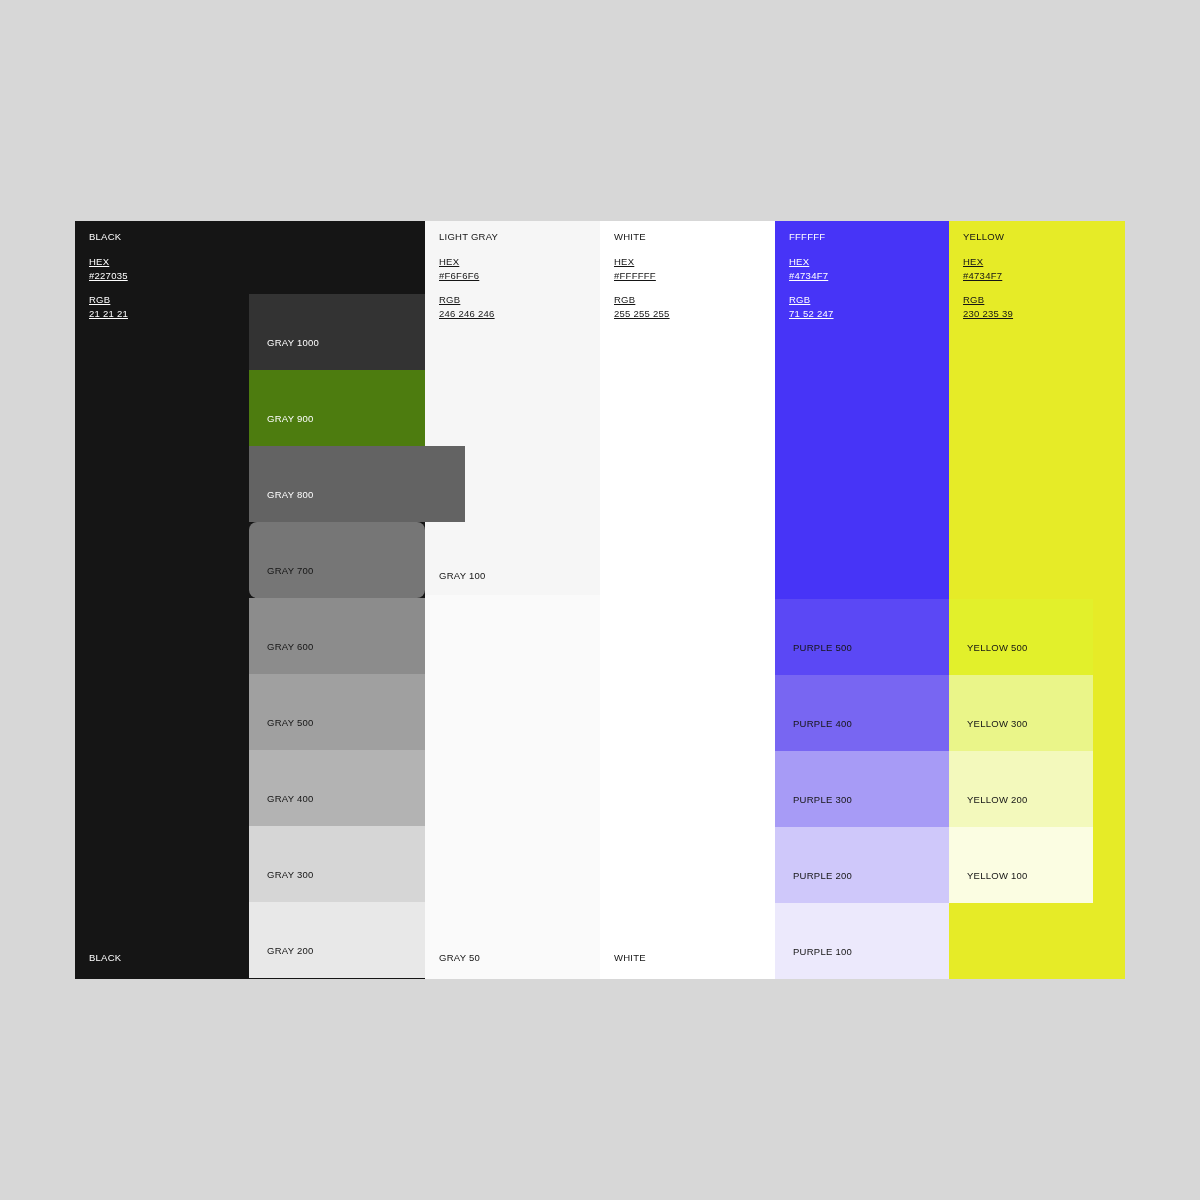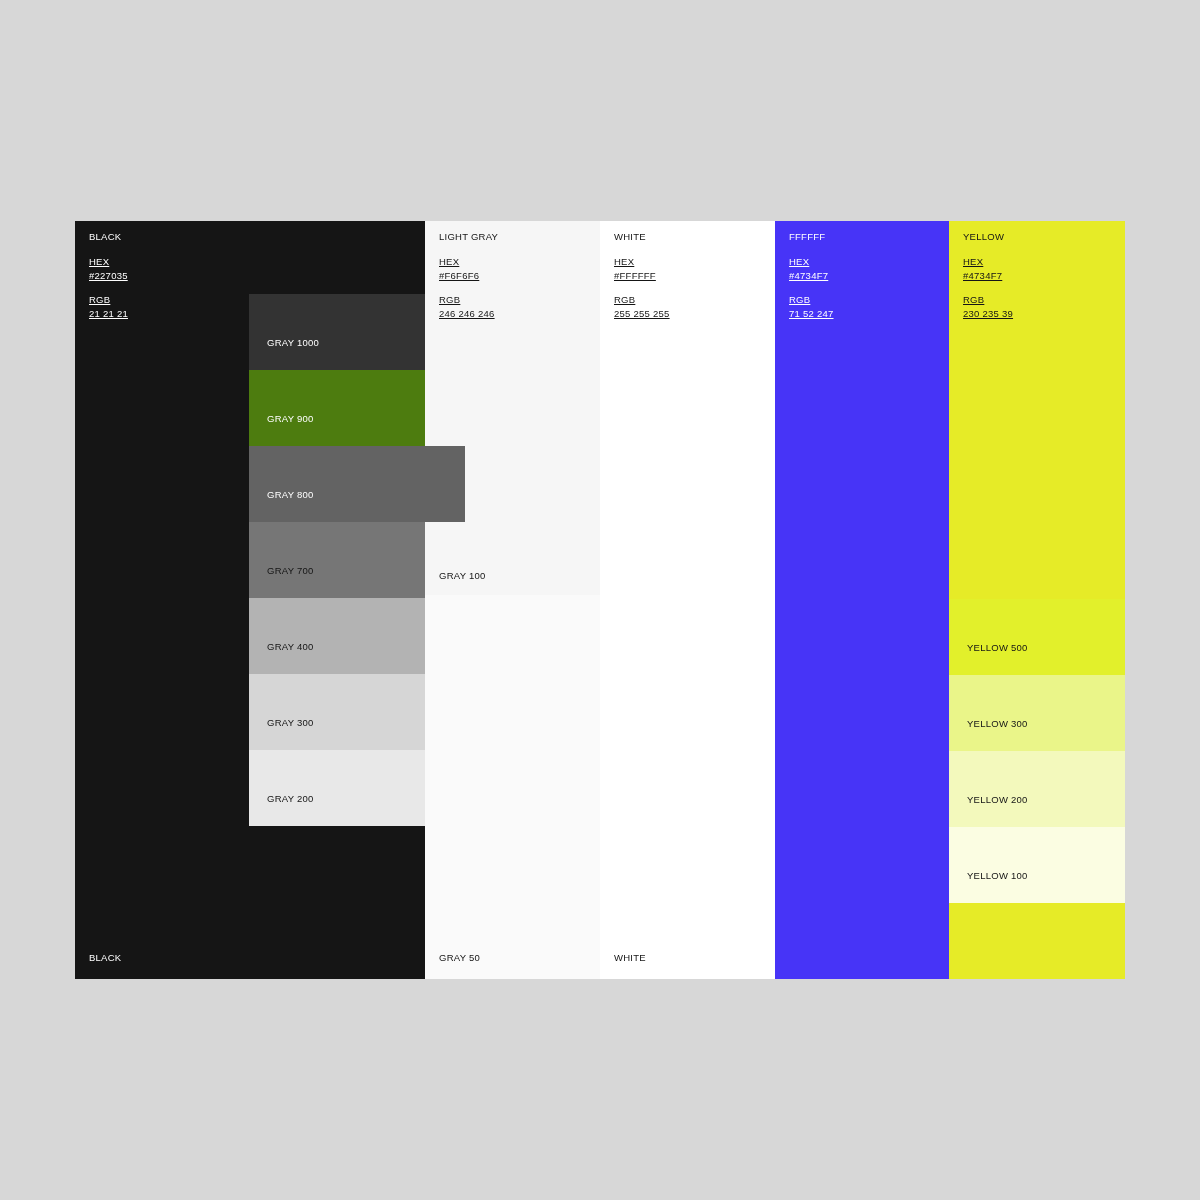--- a/index.html
+++ b/index.html
@@ -55,21 +55,21 @@
   #info-white     { left: 539px; }
   #info-purple    { left: 714px; }
   #info-yellow    { left: 888px; }
 
   
   .ladder {
     position: absolute;
   }
   #ladder-gray   { left: 174px; top: 73px;  width: 176px; }
   #ladder-purple { left: 700px; top: 378px; width: 174px; }
-  #ladder-yellow { left: 874px; top: 378px; width: 176px; }
+  #ladder-yellow { left: 874px; top: 378px; width: 144px; }
 
   .swatch {
     position: relative;
     width: 100%;
     height: 76px;
   }
   .swatch-label {
     position: absolute;
     left: 18px;
     bottom: 22px;
@@ -117,44 +117,67 @@
   <div class="ladder" id="ladder-gray">
       <div class="swatch" style="background: rgb(51, 51, 51);">
         <span class="swatch-label" style="color: rgb(255, 255, 255);">GRAY 1000</span>
       </div>
       <div class="swatch" style="background: #4d7c0f;">
         <span class="swatch-label" style="color: rgb(255, 255, 255);">GRAY 900</span>
       </div>
       <div class="swatch" style="background: rgb(99, 99, 99); padding-left: 40px;">
         <span class="swatch-label" style="color: rgb(255, 255, 255);">GRAY 800</span>
       </div>
-      <div class="swatch" style="background: rgb(118, 118, 118);">
+      <div class="swatch" style="background: rgb(118, 118, 118); border-radius: 8px;">
         <span class="swatch-label" style="color: rgb(21, 21, 21);">GRAY 700</span>
+      </div>
+      <div class="swatch" style="background: rgb(140, 140, 140);">
+        <span class="swatch-label" style="color: rgb(21, 21, 21);">GRAY 600</span>
+      </div>
+      <div class="swatch" style="background: rgb(160, 160, 160);">
+        <span class="swatch-label" style="color: rgb(21, 21, 21);">GRAY 500</span>
       </div>
       <div class="swatch" style="background: rgb(179, 179, 179);">
         <span class="swatch-label" style="color: rgb(21, 21, 21);">GRAY 400</span>
       </div>
       <div class="swatch" style="background: rgb(214, 214, 214);">
         <span class="swatch-label" style="color: rgb(21, 21, 21);">GRAY 300</span>
       </div>
       <div class="swatch" style="background: rgb(232, 232, 232);">
         <span class="swatch-label" style="color: rgb(21, 21, 21);">GRAY 200</span>
+      </div>
+    </div>
+  <div class="ladder" id="ladder-purple">
+      <div class="swatch" style="background: rgb(91, 72, 245);">
+        <span class="swatch-label" style="color: rgb(21, 21, 21);">PURPLE 500</span>
+      </div>
+      <div class="swatch" style="background: rgb(120, 102, 242);">
+        <span class="swatch-label" style="color: rgb(21, 21, 21);">PURPLE 400</span>
+      </div>
+      <div class="swatch" style="background: rgb(167, 155, 246);">
+        <span class="swatch-label" style="color: rgb(21, 21, 21);">PURPLE 300</span>
+      </div>
+      <div class="swatch" style="background: rgb(207, 200, 250);">
+        <span class="swatch-label" style="color: rgb(21, 21, 21);">PURPLE 200</span>
+      </div>
+      <div class="swatch" style="background: rgb(236, 233, 252);">
+        <span class="swatch-label" style="color: rgb(21, 21, 21);">PURPLE 100</span>
       </div>
     </div>
   <div class="ladder" id="ladder-yellow">
       <div class="swatch" style="background: rgb(226, 240, 43);">
         <span class="swatch-label" style="color: rgb(21, 21, 21);">YELLOW 500</span>
       </div>
       <div class="swatch" style="background: rgb(234, 245, 137);">
         <span class="swatch-label" style="color: rgb(21, 21, 21);">YELLOW 300</span>
       </div>
       <div class="swatch" style="background: rgb(243, 249, 188);">
         <span class="swatch-label" style="color: rgb(21, 21, 21);">YELLOW 200</span>
       </div>
-      <div class="swatch" style="background: rgb(251, 253, 226); padding-left: 48px;">
+      <div class="swatch" style="background: rgb(251, 253, 226);">
         <span class="swatch-label" style="color: rgb(21, 21, 21);">YELLOW 100</span>
       </div>
     </div>
 
   <div class="info on-dark" id="info-black">
     <div class="name">BLACK</div>
     <div class="group">
       <span class="k">HEX</span>
       <span class="v">#227035</span>
     </div>

